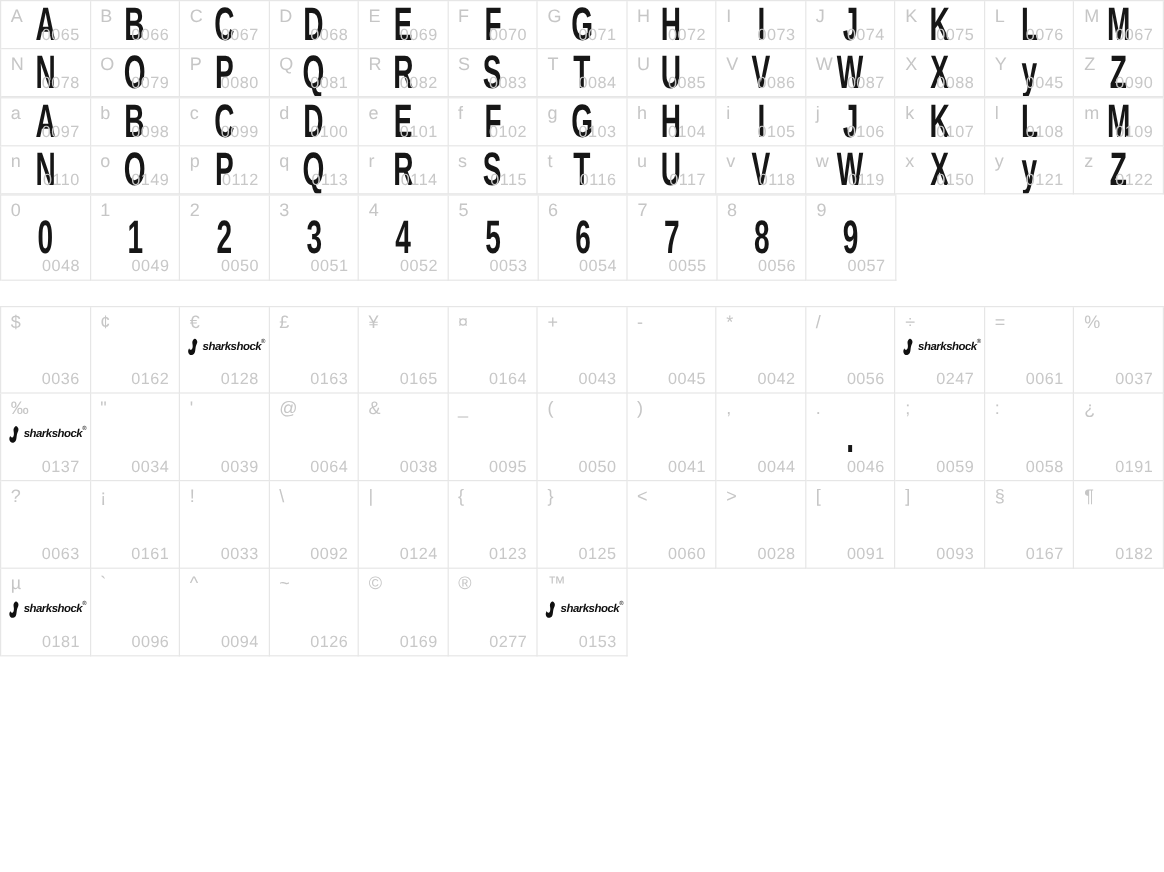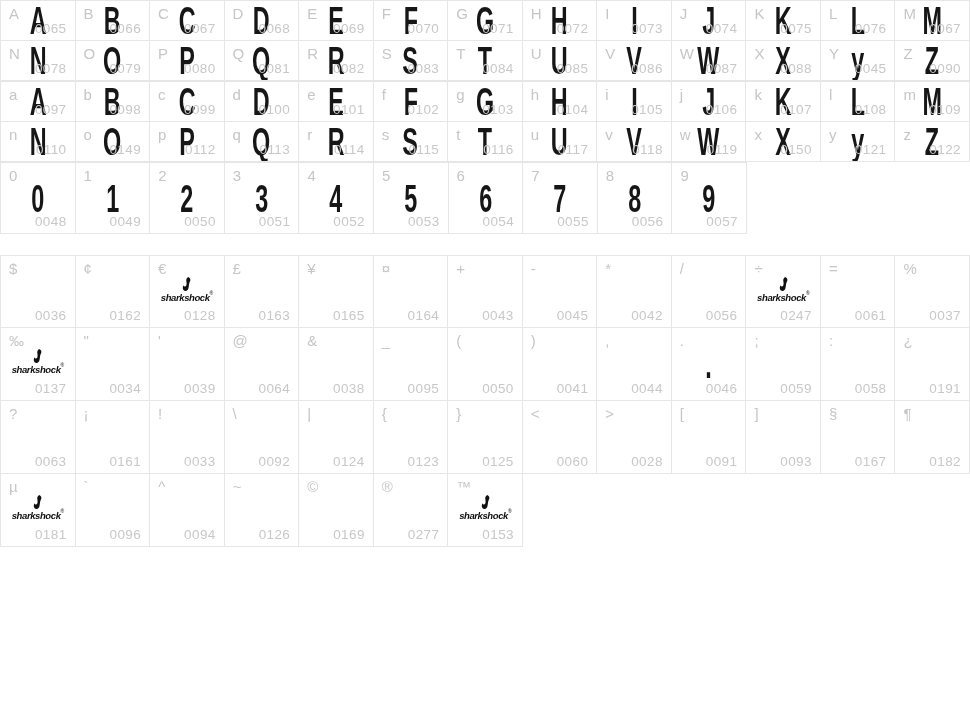--- a/index.html
+++ b/index.html
@@ -52,21 +52,21 @@
     display: inline-block;
     font-weight: bold;
     font-size: 39px;
     line-height: 1;
     color: #161616;
     transform: scaleX(0.6);
     white-space: pre;
   }
   .sslogo {
     display: flex;
-    flex-direction: column;
+    flex-direction: row;
     align-items: center;
     gap: 1px;
     transform: translateY(-2px);
   }
   .sslogo svg { height: 15px; width: auto; display: block; }
   .sslogo-textline {
     display: flex;
     align-items: flex-start;
     font-weight: bold;
     font-style: italic;

